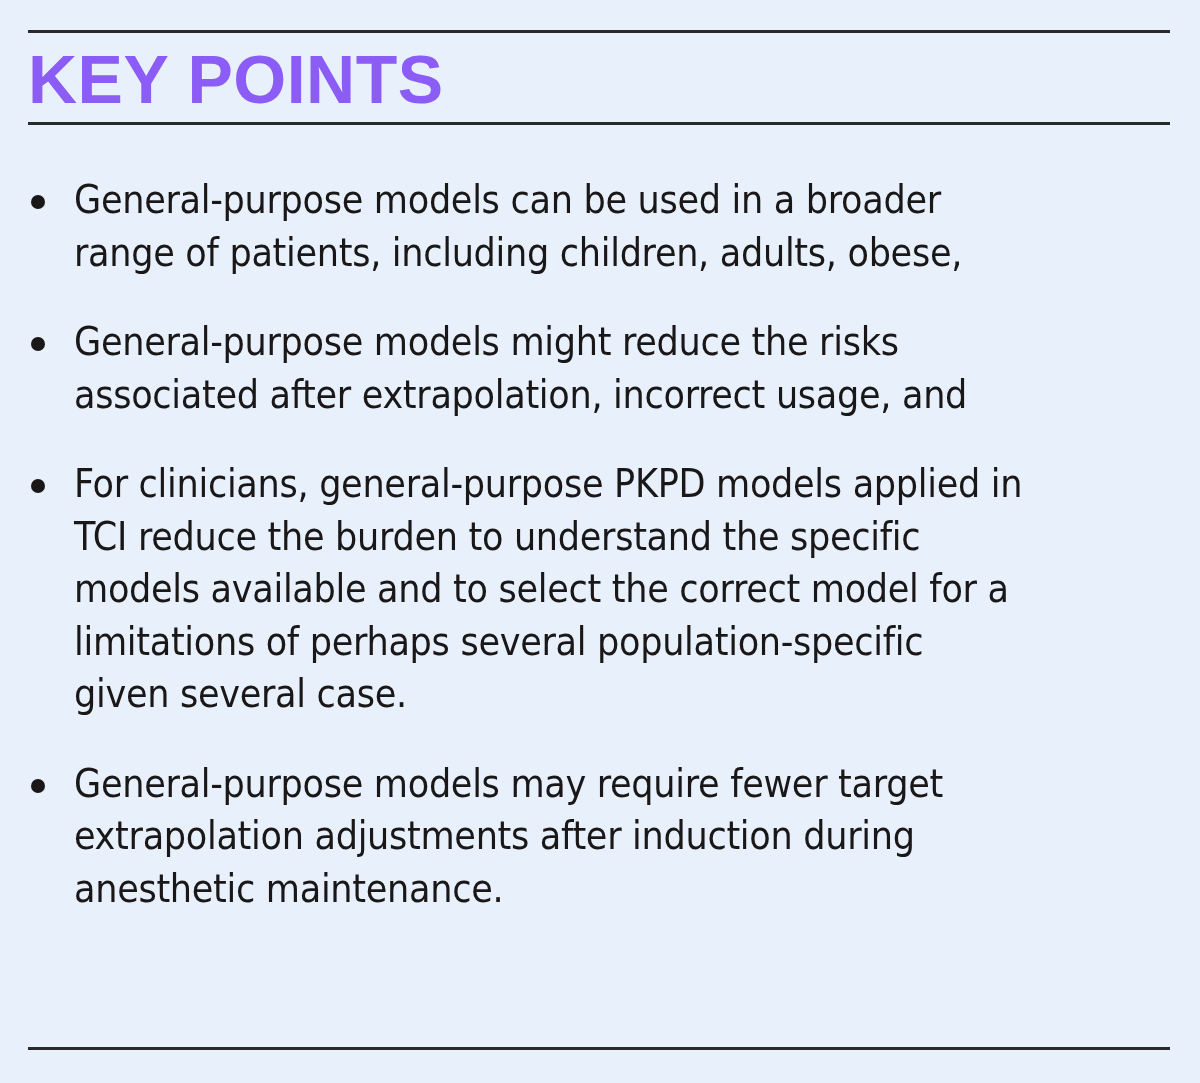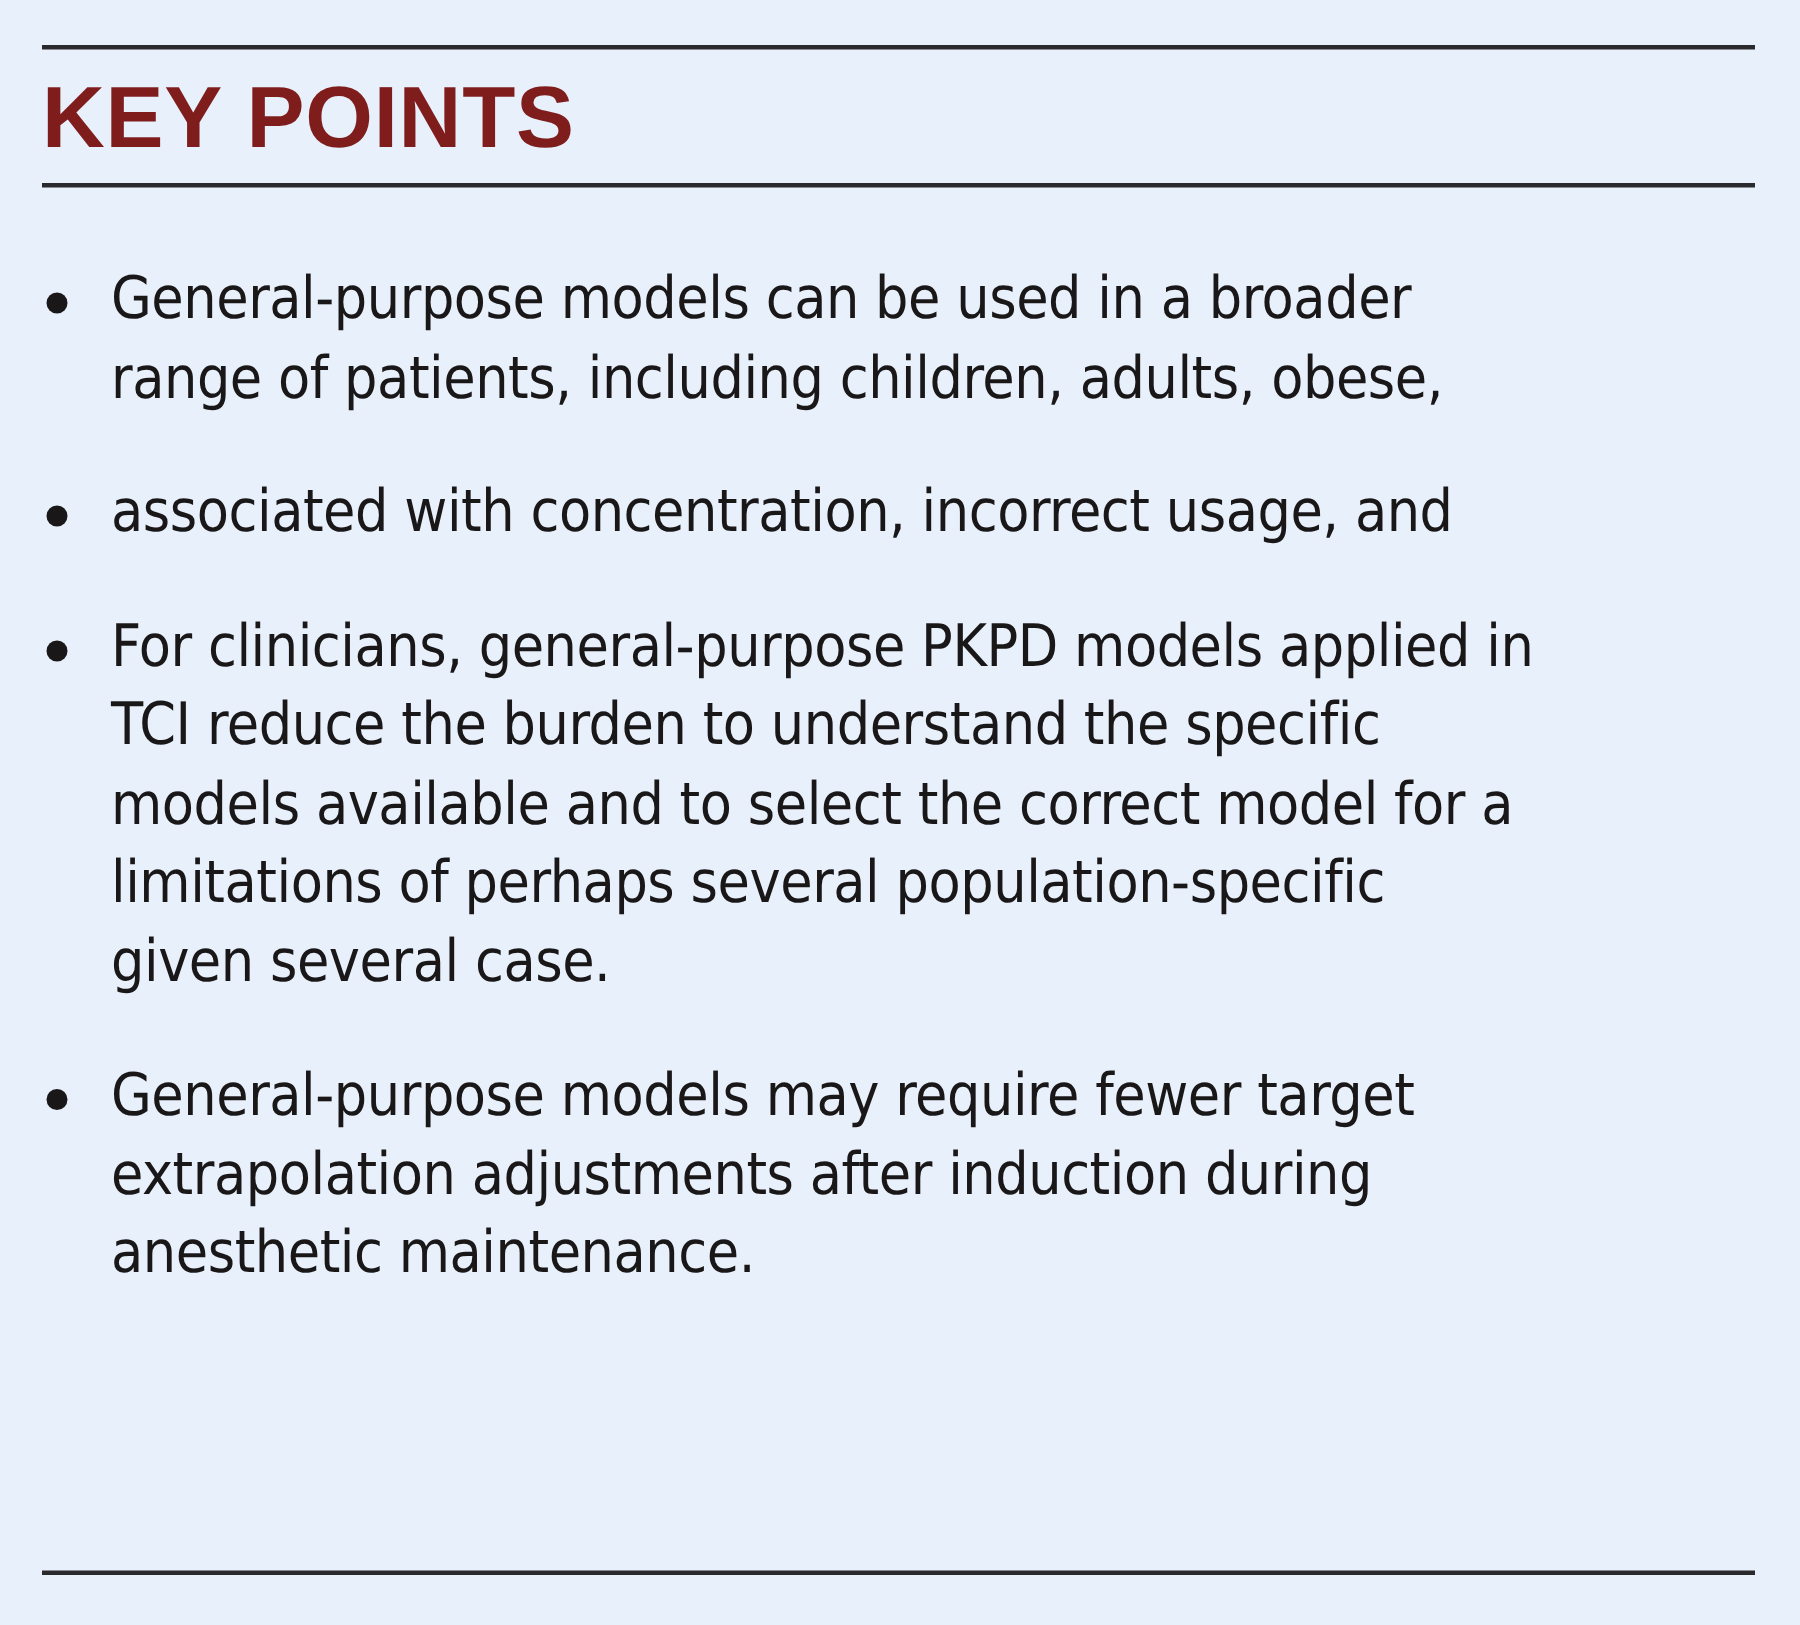--- a/index.html
+++ b/index.html
@@ -10,22 +10,22 @@
     font-family: "DejaVu Sans", sans-serif;
     color: #1a1718;
   }
   .rule {
     position: absolute; left: 28px; width: 1142px; height: 3px;
     background: #2a2a2c;
   }
   .heading {
     position: absolute; left: 28px; top: 46px;
     font-family: "Liberation Sans", sans-serif;
-    font-weight: bold; font-size: 58px; line-height: 66px;
-    letter-spacing: 0.5px; margin: 0; color: #7f1d1d;
+    font-weight: bold; font-size: 68px; line-height: 66px;
+    letter-spacing: 0.5px; margin: 0; color: #8b5cf6;
   }
   .list {
     position: absolute; left: 0; top: 174px; width: 1200px;
     list-style: none; margin: 0; padding: 0;
   }
   .item {
     position: relative; padding-left: 74px; padding-right: 30px;
     font-family: "DejaVu Sans", sans-serif;
     font-size: 39px; line-height: 52.5px;
     margin-bottom: 37px; letter-spacing: -0.3px;
@@ -45,21 +45,22 @@
 <div class="rule" style="top:122px;"></div>
 
 <ul class="list">
   <li class="item">
     <span class="bullet"></span>
     <span class="line">General-purpose models can be used in a broader</span>
     <span class="line">range of patients, including children, adults, obese,</span>
   </li>
   <li class="item">
     <span class="bullet"></span>
-    <span class="line">associated with concentration, incorrect usage, and</span>
+    <span class="line">General-purpose models might reduce the risks</span>
+    <span class="line">associated after extrapolation, incorrect usage, and</span>
   </li>
   <li class="item">
     <span class="bullet"></span>
     <span class="line">For clinicians, general-purpose PKPD models applied in</span>
     <span class="line">TCI reduce the burden to understand the specific</span>
     <span class="line">models available and to select the correct model for a</span>
     <span class="line">limitations of perhaps several population-specific</span>
     <span class="line">given several case.</span>
   </li>
   <li class="item">

